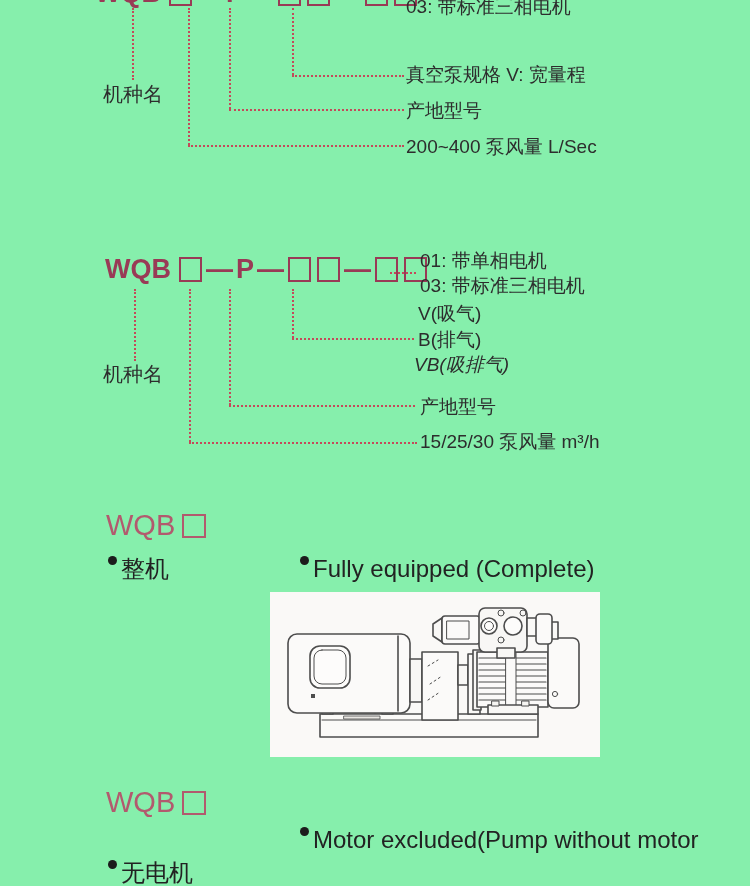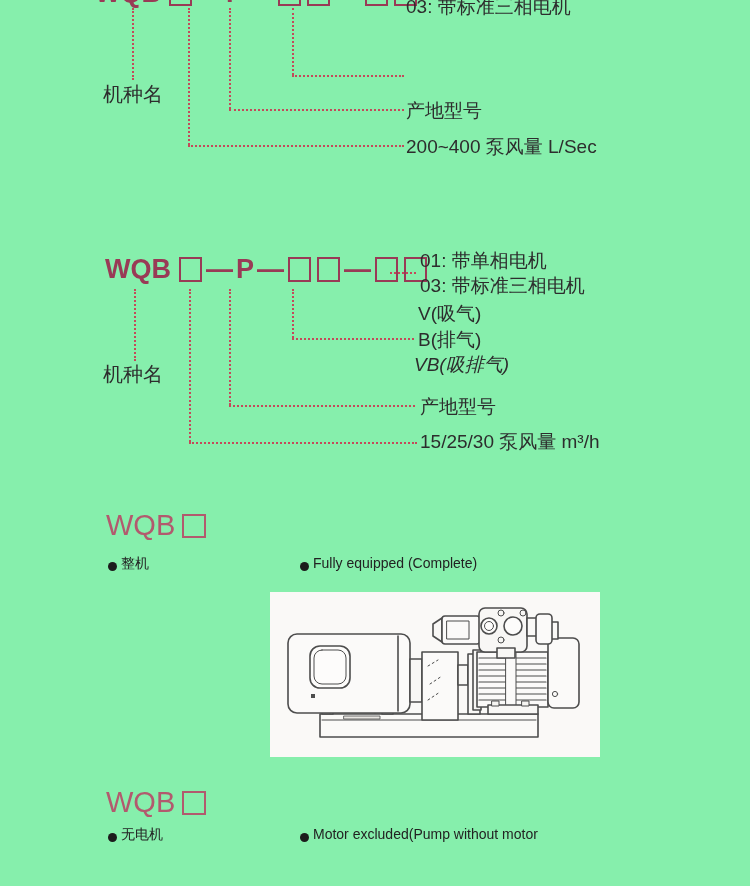--- a/index.html
+++ b/index.html
@@ -23,21 +23,21 @@
   
   .lbl{position:absolute;font-size:19px;line-height:21px;white-space:nowrap;color:#2d2d2d;}
   .lbl-left{position:absolute;font-size:20px;line-height:22px;white-space:nowrap;color:#2d2d2d;}
   
   .heading{
     position:absolute;display:flex;align-items:center;
     color:#b25a6e;font-size:29px;line-height:1;white-space:nowrap;
   }
   .hbox{width:20px;height:20px;border:2px solid #b25a6e;margin:0 7px;flex:0 0 auto;}
   
-  .bullet-item{position:absolute;display:flex;align-items:flex-end;font-size:14px;line-height:1.1;white-space:nowrap;color:#222;}
+  .bullet-item{position:absolute;display:flex;align-items:flex-start;font-size:24px;line-height:1.1;white-space:nowrap;color:#222;}
   .bullet-dot{width:9px;height:9px;border-radius:50%;background:#1c1c1c;margin-right:4px;flex:0 0 auto;}
   
   .pump-wrap{position:absolute;left:270px;top:592px;width:330px;height:165px;background:#faf9f7;}
   .pump-wrap svg{display:block;}
 </style>
 </head>
 <body>
 
 <div id="canvas">
 
@@ -56,20 +56,21 @@
 
   <div class="vline" style="left:132px;top:8px;height:72px;"></div>
   <div class="vline" style="left:188px;top:8px;height:137px;"></div>
   <div class="vline" style="left:229px;top:8px;height:101px;"></div>
   <div class="vline" style="left:292px;top:8px;height:67px;"></div>
   <div class="hline" style="left:292px;top:75px;width:112px;"></div>
   <div class="hline" style="left:229px;top:109px;width:175px;"></div>
   <div class="hline" style="left:188px;top:145px;width:216px;"></div>
 
   <div class="lbl" style="left:406px;top:-4px;">03: 带标准三相电机</div>
+  <div class="lbl" style="left:406px;top:64px;">真空泵规格 V: 宽量程</div>
   <div class="lbl" style="left:406px;top:100px;">产地型号</div>
   <div class="lbl" style="left:406px;top:136px;">200~400 泵风量 L/Sec</div>
   <div class="lbl-left" style="left:103px;top:83px;">机种名</div>
 
   <div class="model-row" style="left:105px;top:256px;">
     <span>WQB</span>
     <span class="mbox" style="margin-left:8px;"></span>
     <span class="mdash">—</span>
     <span class="mfield">P</span>
     <span class="mdash">—</span>
@@ -174,21 +175,21 @@
       <rect x="257" y="26" width="10" height="18" fill="#faf9f7"></rect>
       <rect x="266" y="22" width="16" height="30" rx="4" fill="#fbfaf9"></rect>
       <rect x="227" y="56" width="18" height="10" fill="#f8f7f5"></rect>
     </svg>
   </div>
 
   <div class="heading" style="left:106px;top:788px;">
     <span>WQB</span>
     <span class="hbox"></span>
   </div>
-  <div class="bullet-item" style="left:108px;top:827px;">
+  <div class="bullet-item" style="left:108px;top:860px;">
     <span class="bullet-dot"></span>
     <span>无电机</span>
   </div>
   <div class="bullet-item" style="left:300px;top:827px;">
     <span class="bullet-dot"></span>
     <span>Motor excluded(Pump without motor</span>
   </div>
 
 </div>
 

